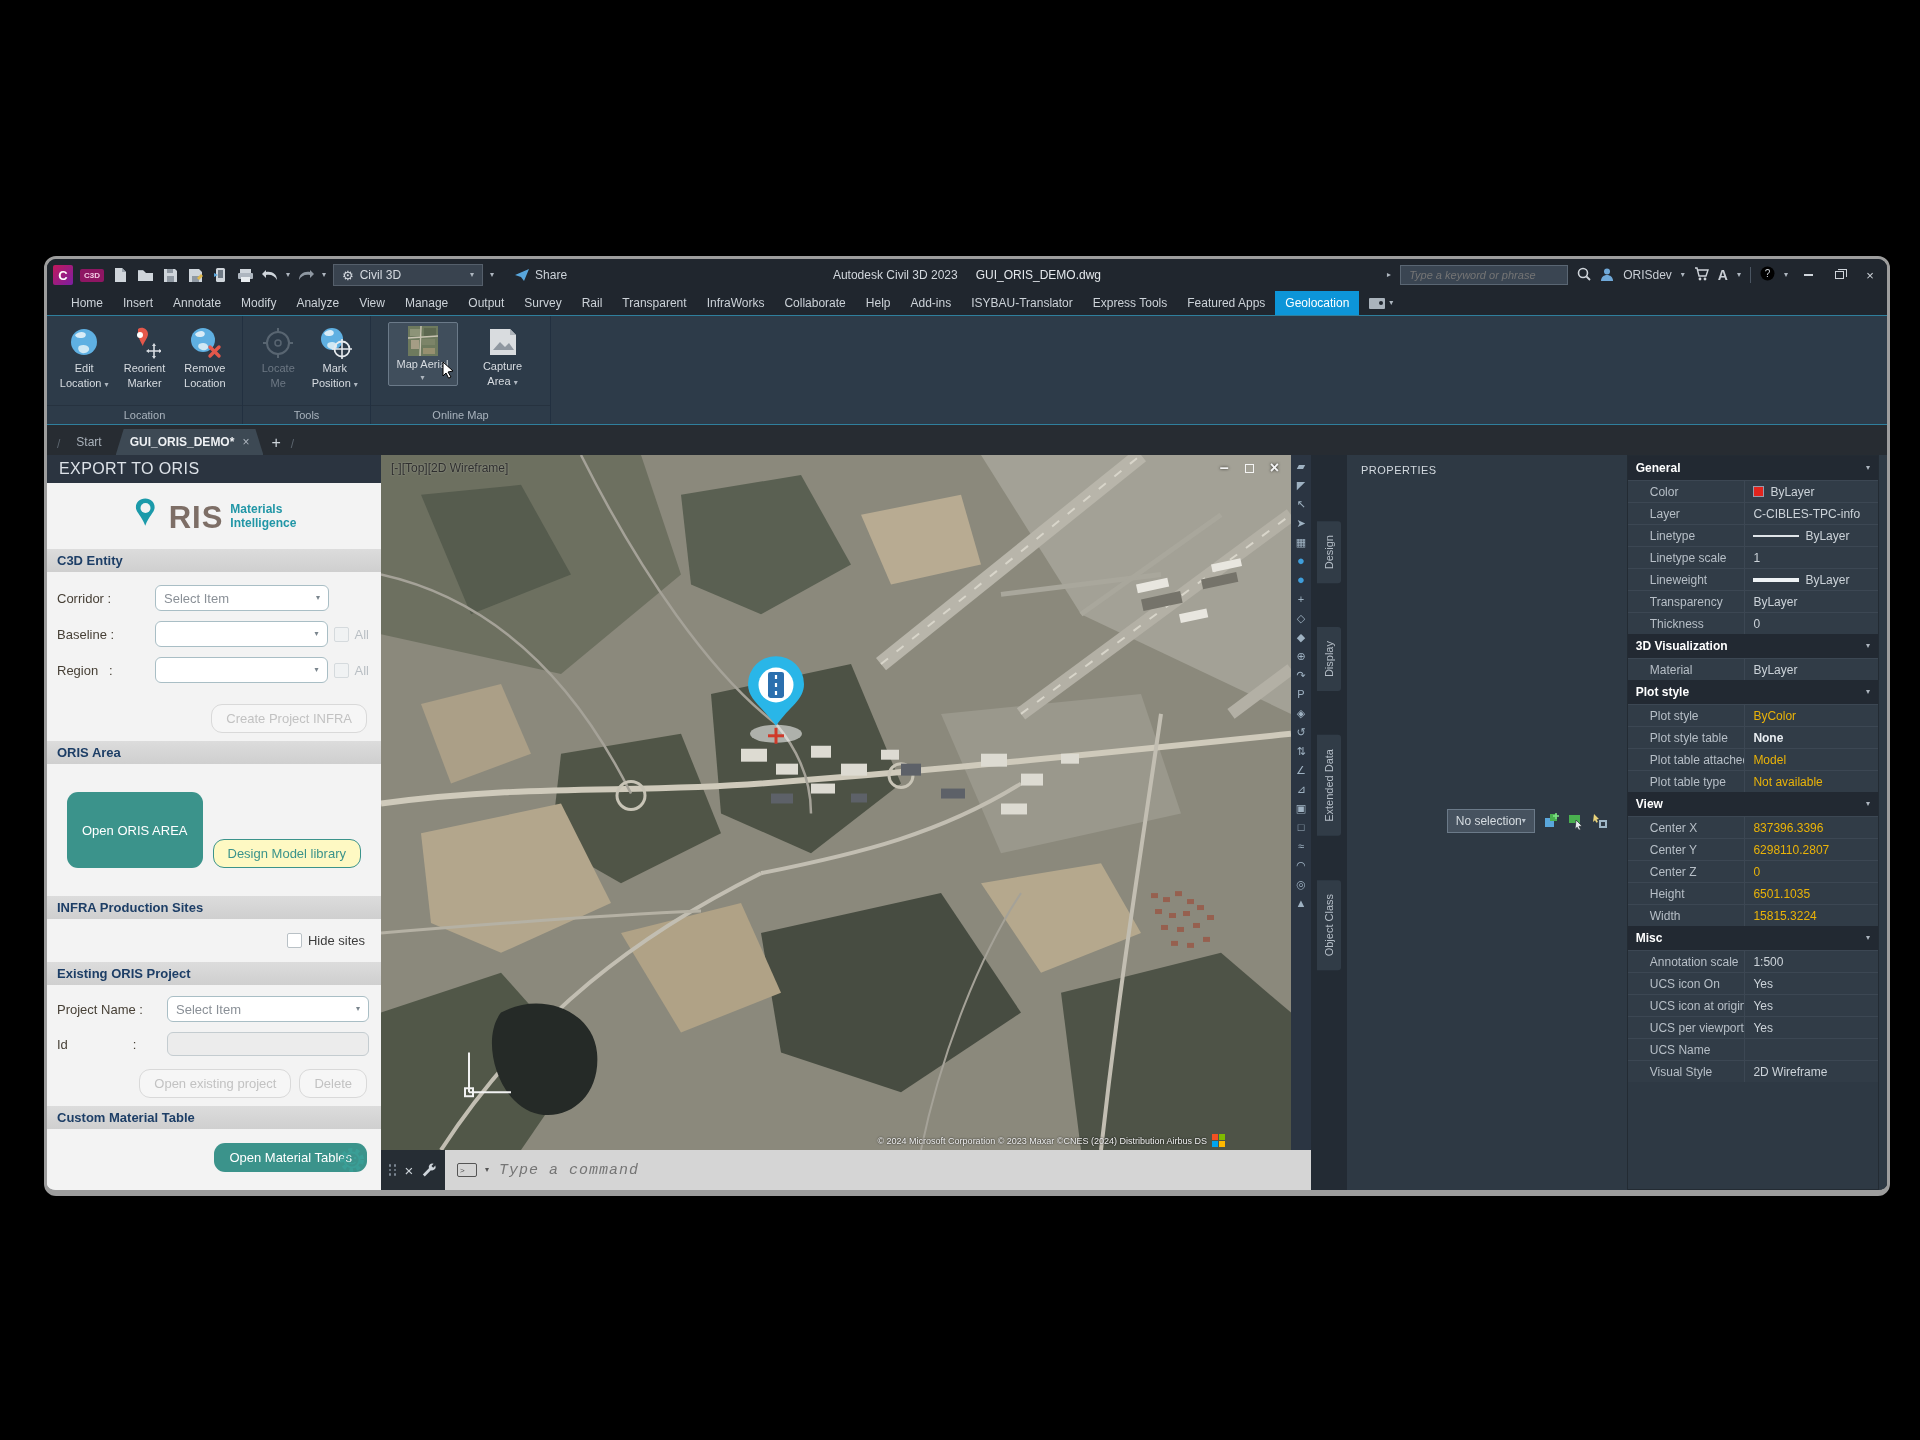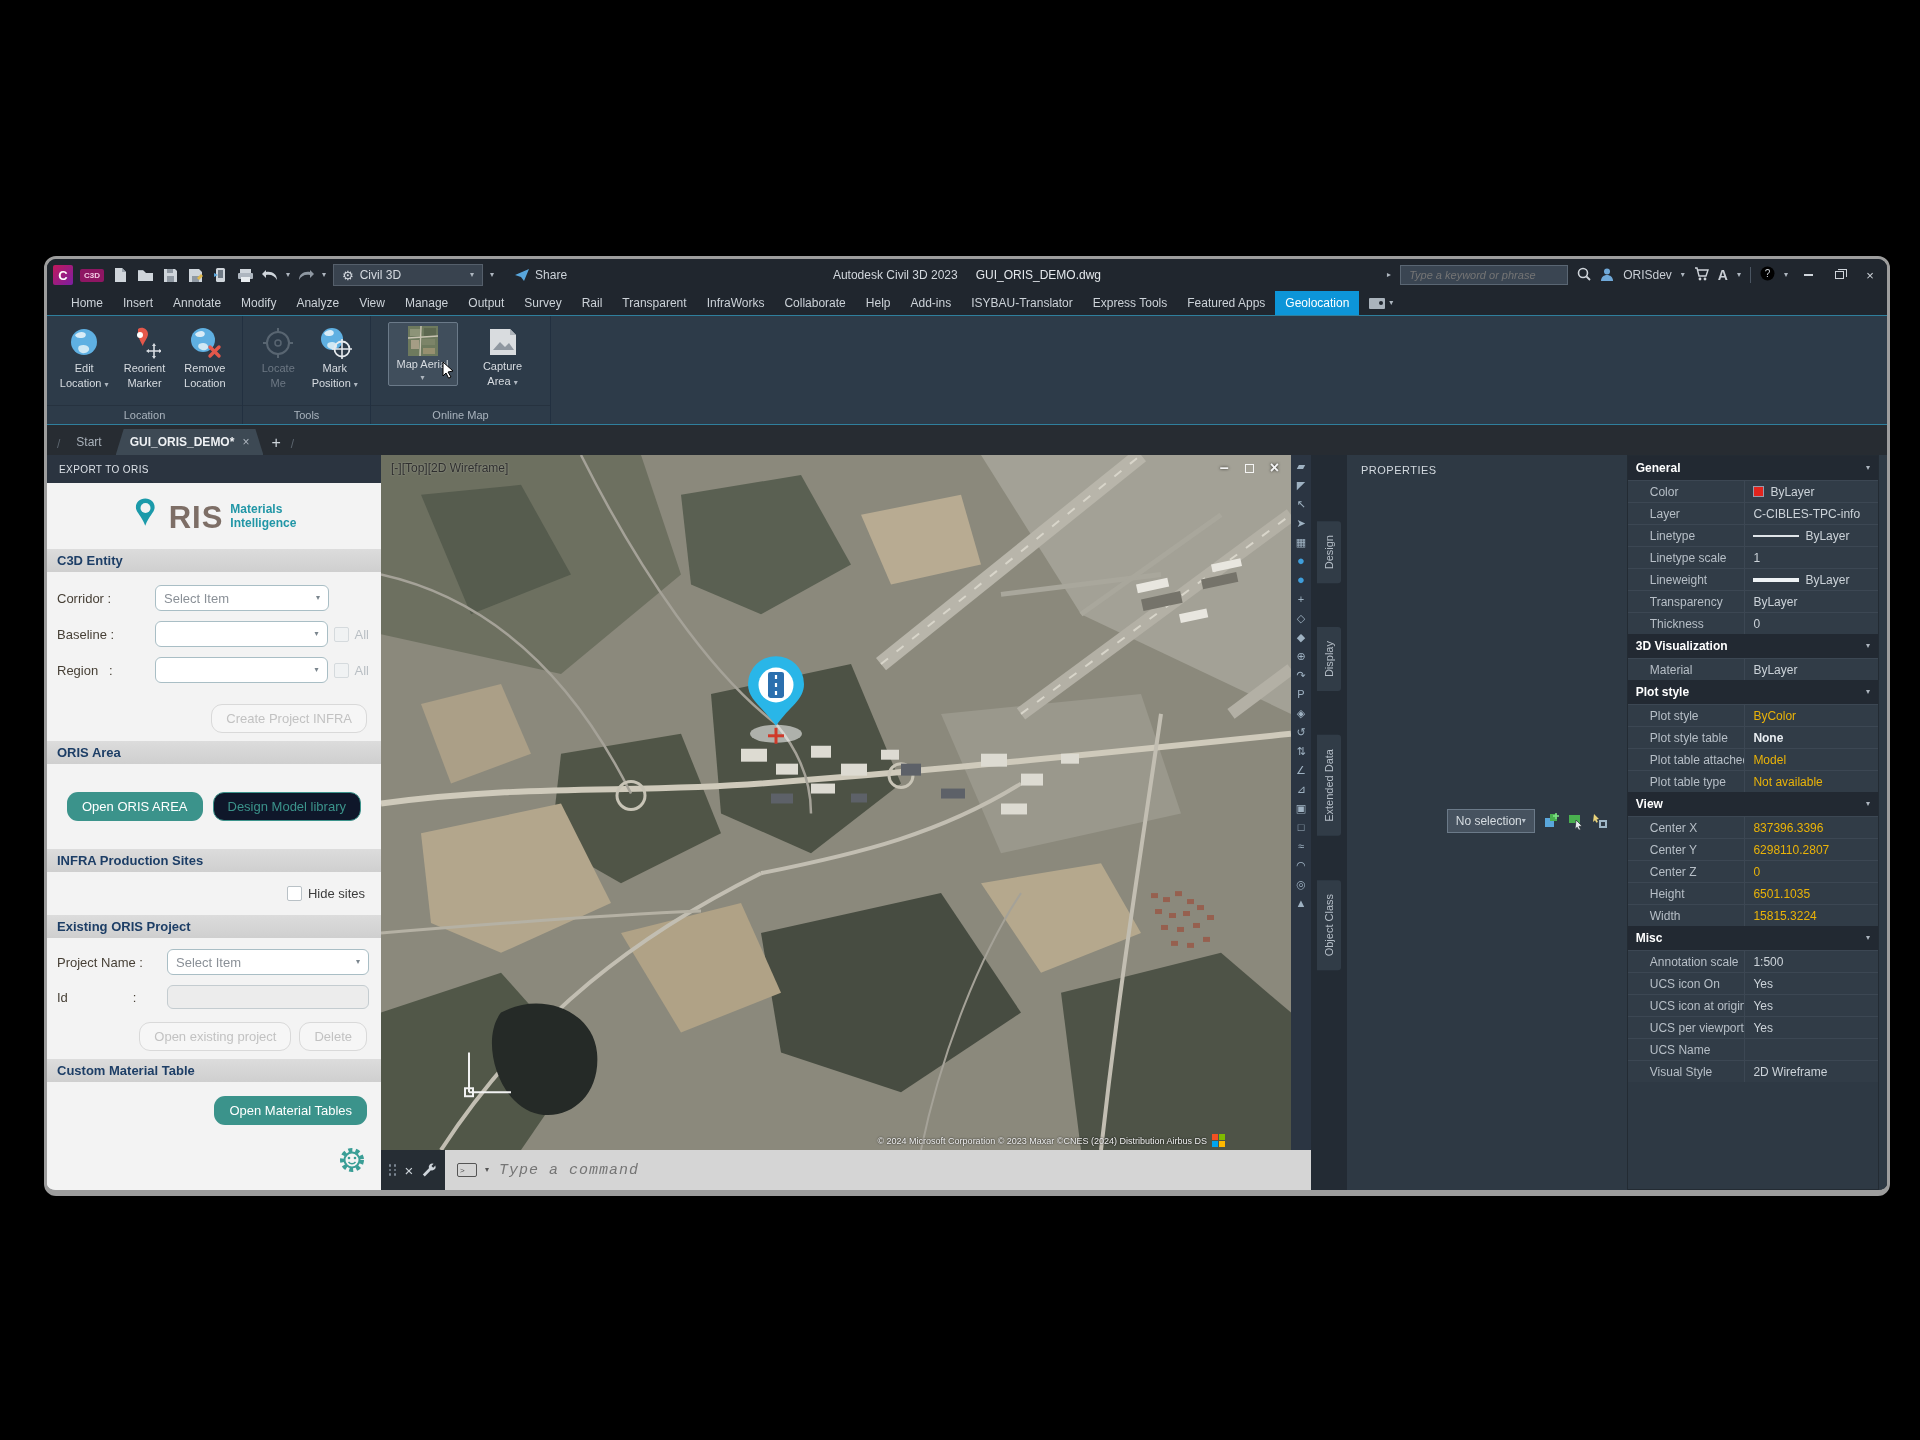--- a/index.html
+++ b/index.html
@@ -63,41 +63,41 @@
   .ftab{display:flex;align-items:center;gap:8px;padding:0 14px;height:26px;
     clip-path:polygon(8px 0,calc(100% - 8px) 0,100% 100%,0 100%);}
   .ftab.active{background:#3d4954;color:#eef1f4;font-weight:bold;}
   .ftab .x{font-weight:normal;color:#aeb6bf;font-size:12px;}
   .ftab-sep{color:#5c656f;margin:0 2px 4px;}
   .ftab-add{color:#cfd5db;font-size:16px;margin:0 8px 3px;}
   
   .main{flex:1;display:flex;min-height:0;}
   
   .left-pal{width:334px;flex:0 0 auto;background:#f3f3f3;display:flex;flex-direction:column;font-size:13px;}
-  .lp-header{height:28px;background:#2b3440;color:#dde2e8;font-size:10px;letter-spacing:.4px;
+  .lp-header{height:28px;background:#2b3440;color:#dde2e8;font-size:16px;letter-spacing:.4px;
     display:flex;align-items:center;padding:0 12px;flex:0 0 auto;}
   .lp-body{flex:1;position:relative;overflow:hidden;background:#f3f3f3;color:#3a3a3a;}
   .oris-logo{display:flex;align-items:center;justify-content:center;gap:7px;padding:14px 0 12px;}
   .oris-ris{font-size:31px;font-weight:bold;color:#7d6e66;letter-spacing:1px;line-height:1;}
   .oris-tag{color:#2196a6;font-weight:bold;font-size:12px;line-height:1.15;}
   .lp-sec{background:linear-gradient(#dcdcdc,#cfcfcf);color:#1d3e66;font-weight:bold;
     padding:4px 10px;font-size:13px;}
   .lp-row{display:flex;align-items:center;padding:5px 12px 5px 10px;gap:6px;}
   .lp-row .flabel{width:92px;flex:0 0 auto;color:#463f35;white-space:pre;}
   .fselect{flex:1;height:26px;background:#fff;border:1px solid #a9bec5;border-radius:6px;
     display:flex;align-items:center;padding:0 8px;color:#8a9097;}
   .fselect .caret{margin-left:auto;color:#7a858d;}
   .finput{flex:1;height:24px;background:#ececec;border:1px solid #c4ccd0;border-radius:6px;}
   .chk{width:15px;height:15px;border:1px solid #b9c1c6;background:#fff;border-radius:2px;flex:0 0 auto;}
   .chk.dim{border-color:#d5dadd;background:#f0f2f3;}
   .all-lbl{color:#b9bfc4;}
   .btn-row{display:flex;justify-content:flex-end;gap:8px;padding:8px 14px;}
   .btn{border-radius:11px;padding:6px 14px;font-size:13px;border:1px solid transparent;white-space:nowrap;}
   .btn.teal{background:#3b938b;color:#fff;}
-  .btn.outline-teal{background:#0f172a;color:#3b938b;border-color:#3b938b;}
+  .btn.outline-teal{background:#fef9c3;color:#3b938b;border-color:#3b938b;margin-top:47px;}
   .btn.ghost{background:#f6f6f6;color:#c2c2c2;border-color:#d9d9d9;}
   .gear-settings{position:absolute;right:14px;bottom:12px;}
   
   .center-col{width:930px;flex:0 0 auto;display:flex;flex-direction:column;min-height:0;}
   .map-row{flex:1;display:flex;min-height:0;}
   .map-area{width:1008px;position:relative;background:#85836f;overflow:hidden;}
   .map-area svg.mapbg{position:absolute;inset:0;width:100%;height:100%;}
   .vp-label{position:absolute;left:10px;top:6px;font-size:12px;color:#2e2e2e;
     text-shadow:0 0 2px rgba(255,255,255,.35);}
   .map-controls{position:absolute;right:12px;top:4px;display:flex;gap:16px;align-items:center;color:#f4f4f4;

